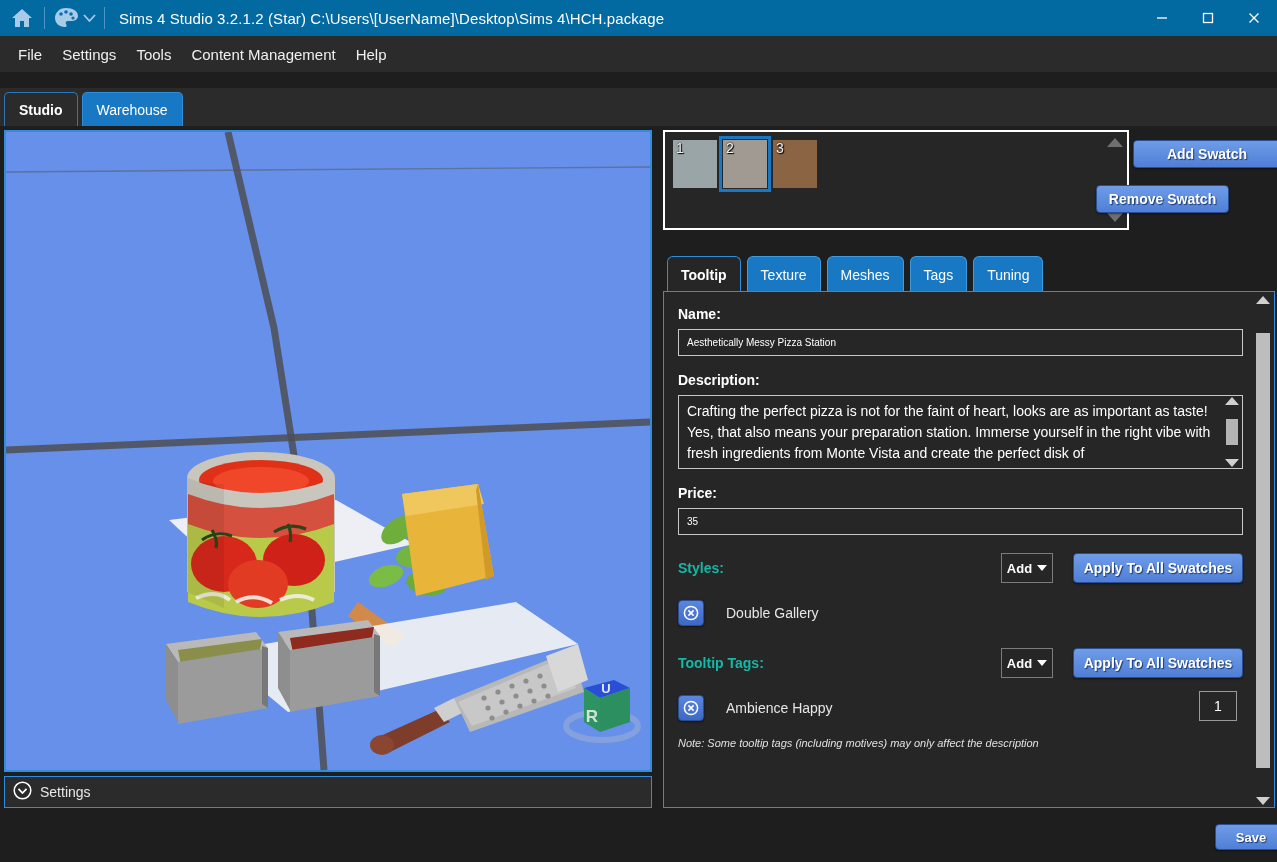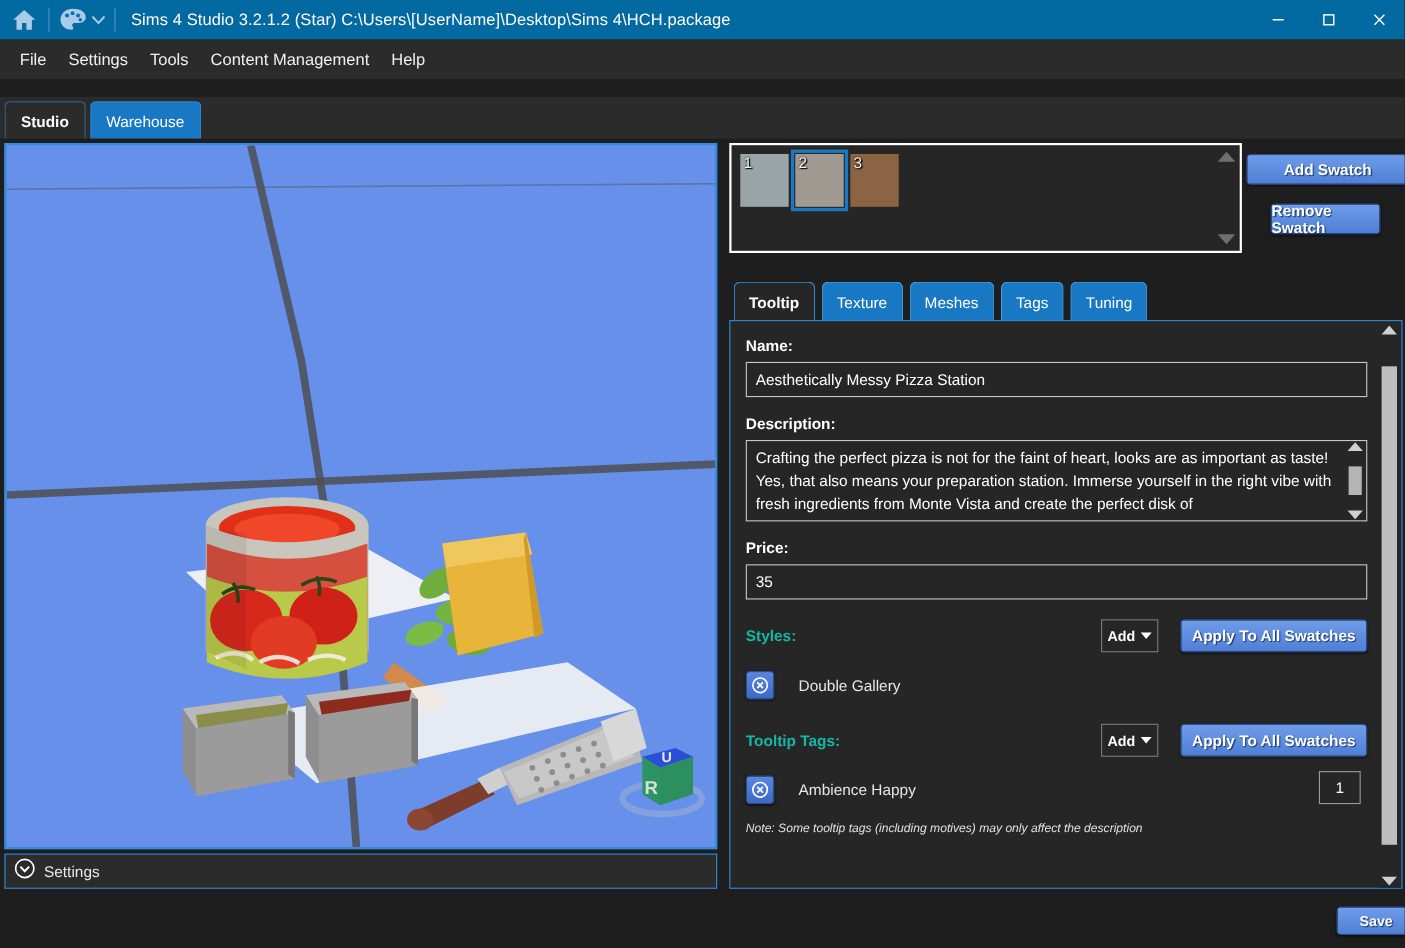--- a/index.html
+++ b/index.html
@@ -93,21 +93,21 @@
   .tri-dn { width: 0;height: 0;border-left: 8px solid transparent;border-right: 8px solid transparent;border-top: 9px solid #6f6f6f; }
 
   .btn-blue {
     background: linear-gradient(#6f9ce8, #4f7fd6);
     border: 1px solid #2a4f91; border-radius: 4px; color: #ffffff;
     font-weight: bold; font-size: 14px; text-shadow: 1px 1px 1px #1b3767;
     display: flex; align-items: center; justify-content: center;
     box-shadow: 0 1px 2px rgba(0,0,0,.5);
   }
   .add-swatch-btn { position: absolute; left: 1133px; top: 140px; width: 148px; height: 28px; }
-  .rem-swatch-btn { position: absolute; left: 1155px; top: 185px; width: 100px; height: 28px; }
+  .rem-swatch-btn { position: absolute; left: 1096px; top: 185px; width: 133px; height: 28px; }
 
   
   .subtabs {
     position: absolute; left: 663px; top: 254px; width: 612px; height: 38px;
     display: flex; align-items: flex-end; padding-left: 4px;
   }
   .stab {
     height: 36px; padding: 0 13px; display: flex; align-items: center;
     font-size: 14px; color: #ffffff; border-radius: 6px 6px 0 0; margin-right: 6px;
   }
@@ -116,21 +116,21 @@
 
   .formpanel {
     position: absolute; left: 663px; top: 291px; width: 612px; height: 517px;
     background: #262626; border: 1px solid #2f8ddb; overflow: hidden;
   }
   .form-inner { position: absolute; left: 0; top: 0; width: 589px; height: 100%; padding: 14px 10px 0 14px; }
 
   .fld-label { color: #ffffff; font-size: 14px; font-weight: bold; margin-bottom: 7px; }
   .txtbox {
     width: 100%; background: #262626; border: 1px solid #c8c8c8; color: #ffffff;
-    font-size: 14px; padding: 7px 8px; font-family: "Liberation Sans", sans-serif;
+    font-size: 10px; padding: 7px 8px; font-family: "Liberation Sans", sans-serif;
   }
   .desc-wrap { position: relative; width: 100%; }
   .desc-box {
     width: 100%; height: 74px; background: #262626; border: 1px solid #c8c8c8;
     color: #ffffff; font-size: 14px; padding: 5px 26px 5px 8px; line-height: 21px;
     overflow: hidden;
   }
   .desc-sb {
     position: absolute; right: 2px; top: 2px; width: 18px; height: 70px;
     display: flex; flex-direction: column; align-items: center; justify-content: space-between;

